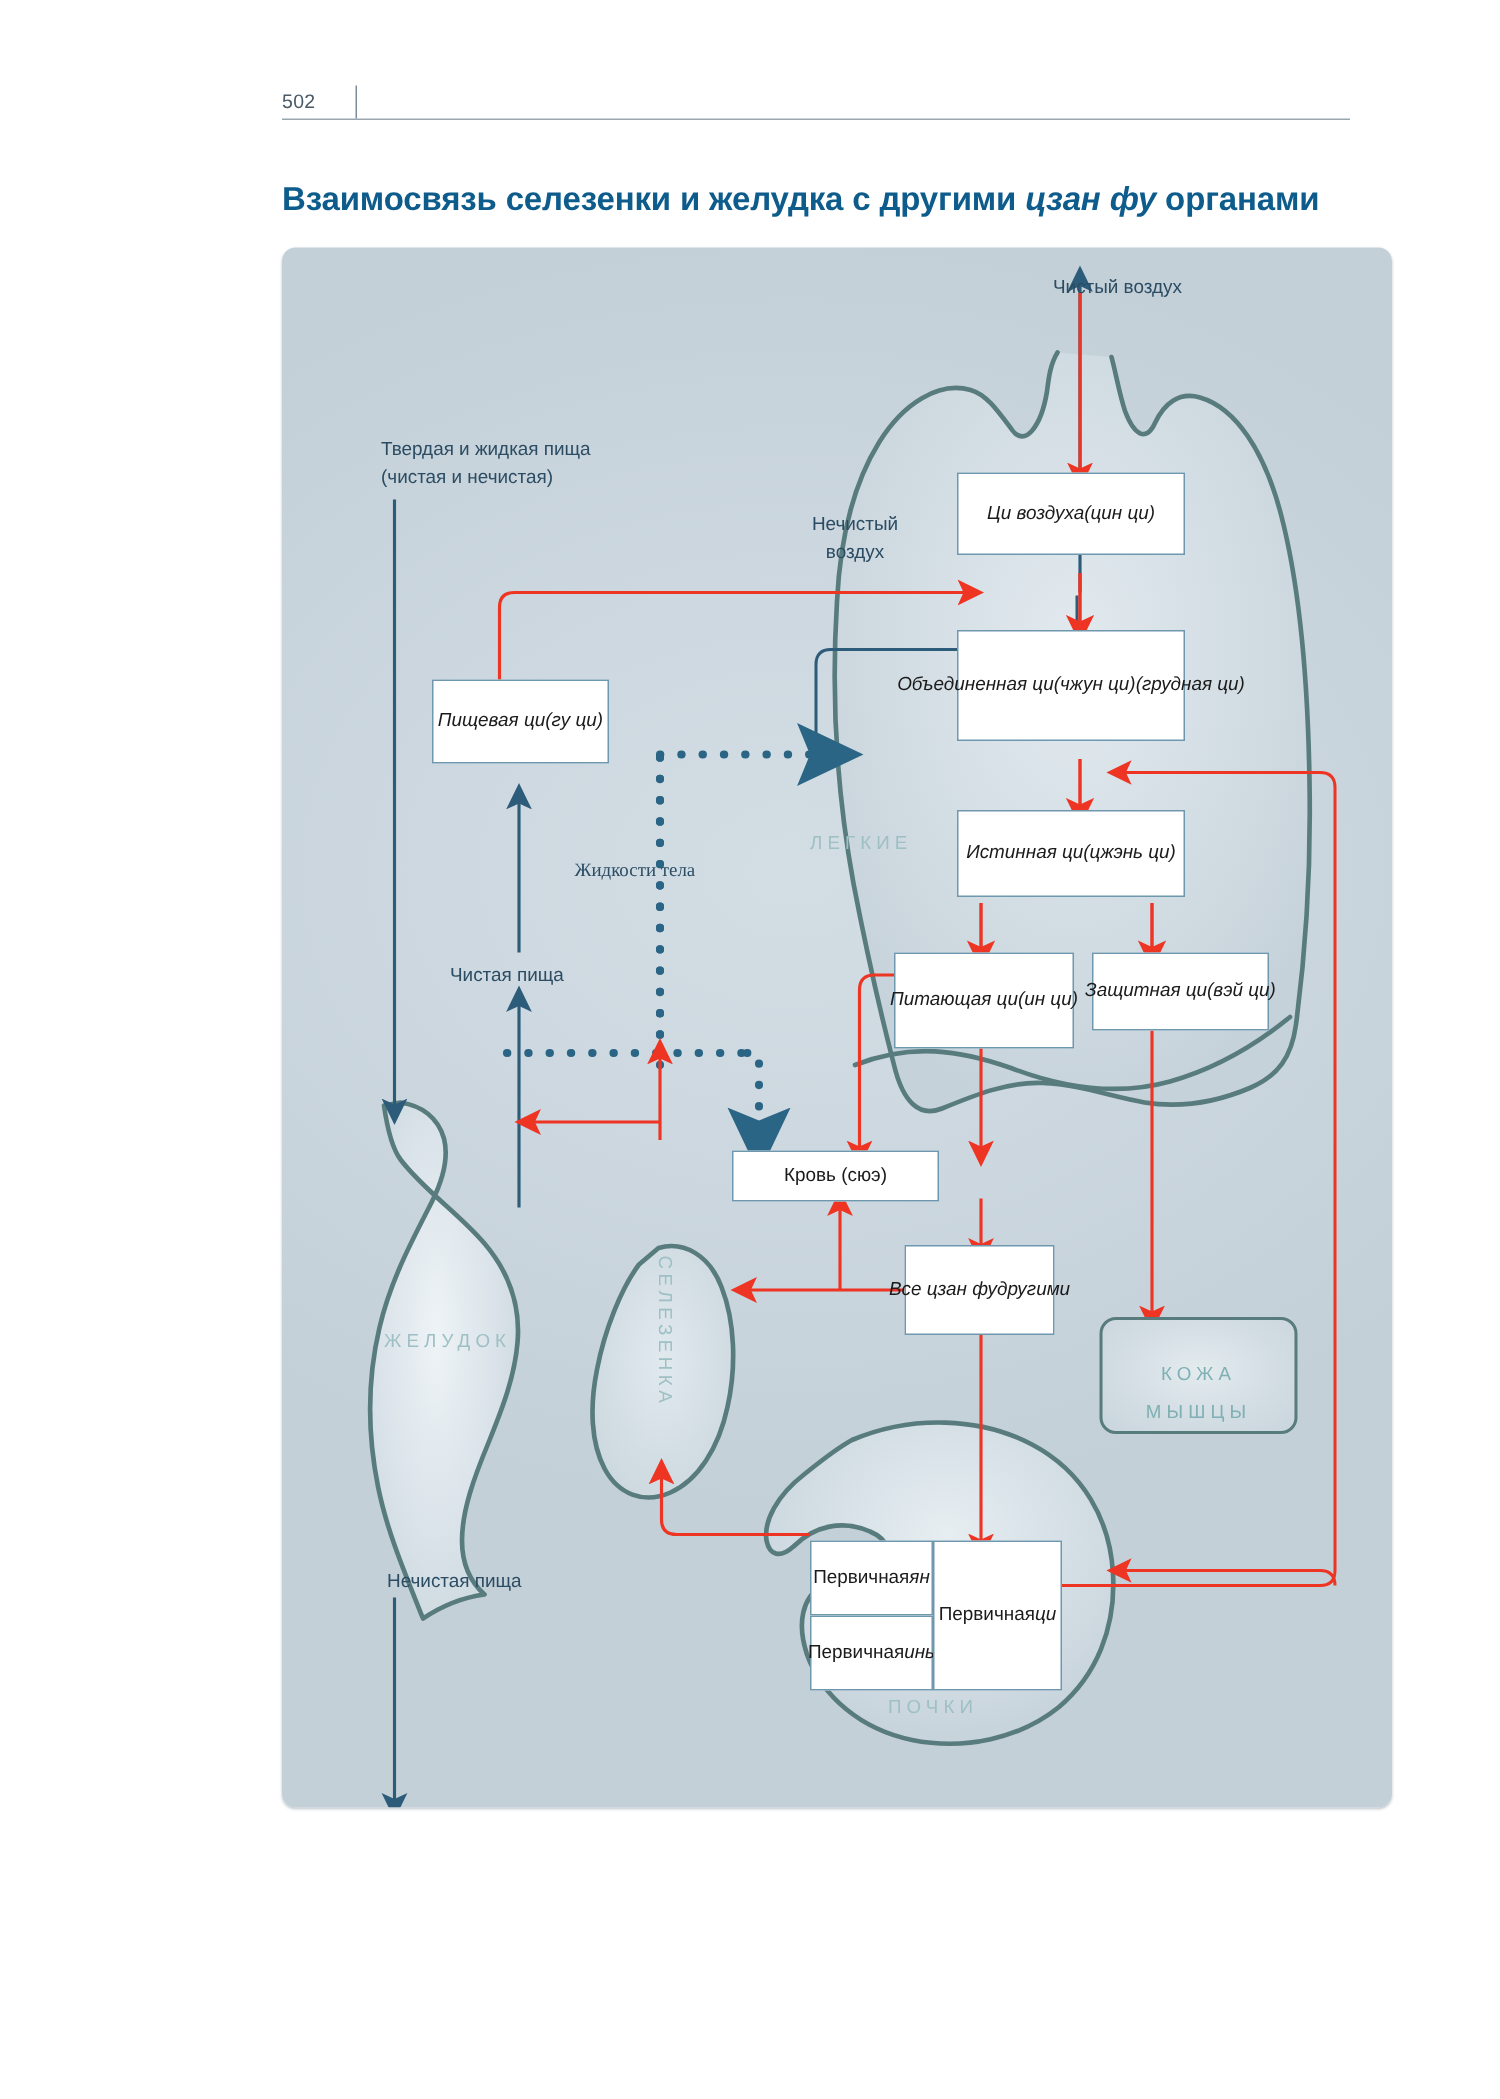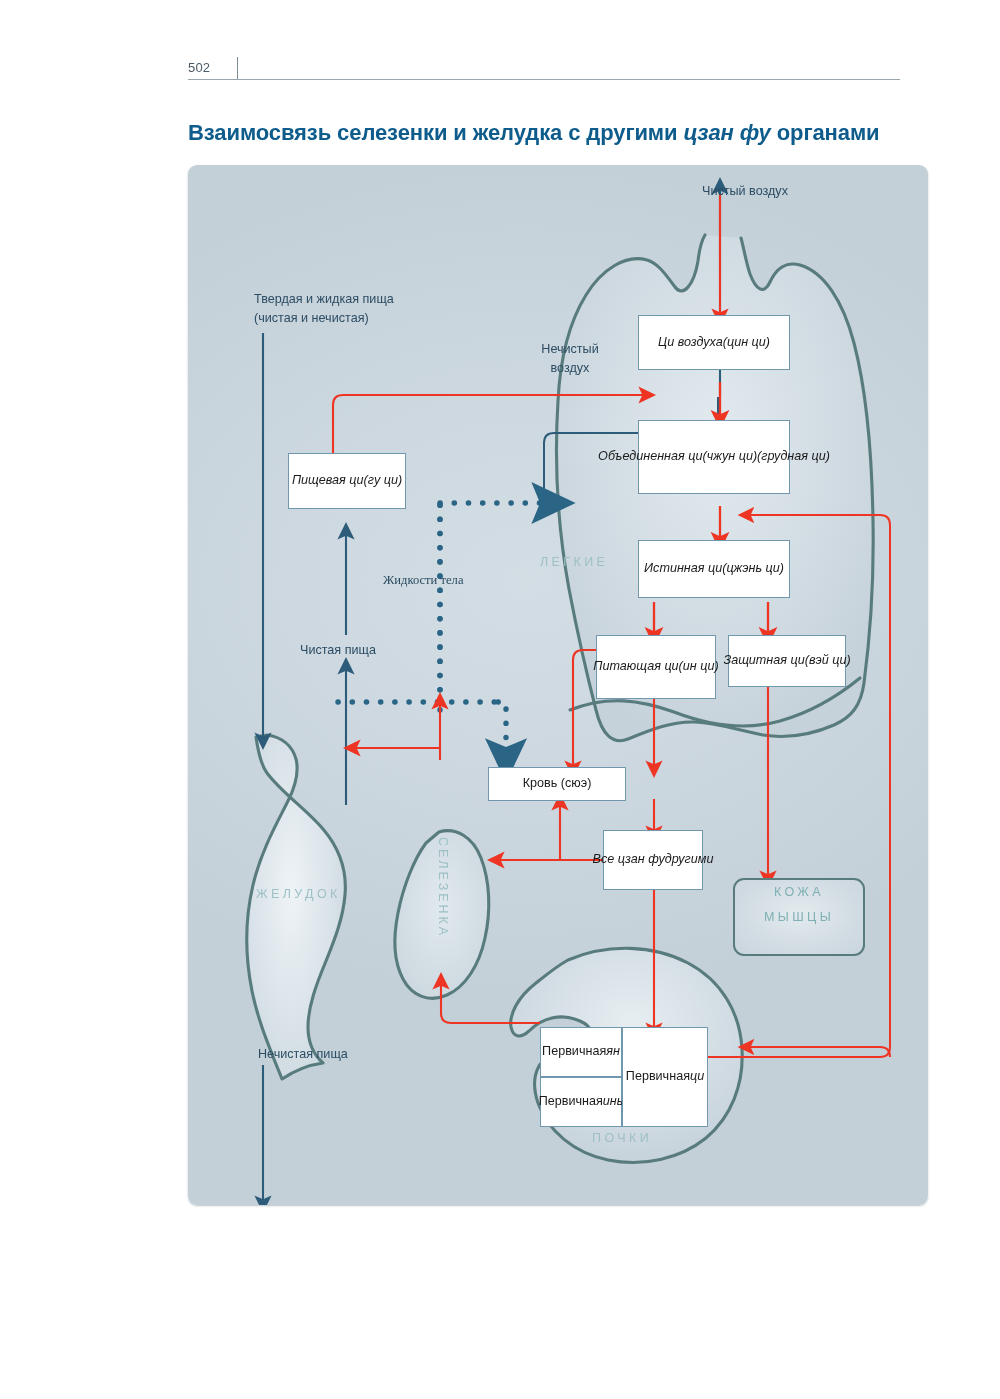--- a/index.html
+++ b/index.html
@@ -51,21 +51,21 @@
   
   .lbl{
     position:absolute;color:#2b4c63;font-size:12.6px;line-height:1.5;white-space:nowrap;
   }
   .lbl.c{text-align:center;}
 
   
   .skinbox{
     position:absolute;border:2.5px solid #587b7d;border-radius:11px;
     background:radial-gradient(ellipse at 50% 45%, #e3ebee 0%, #d2dce3 60%, #c9d5dd 100%);
-    display:flex;flex-direction:column;align-items:center;justify-content:flex-start;
+    display:flex;flex-direction:column;align-items:center;justify-content:flex-end;
   }
   .skinbox div{color:#7fb0b4;font-size:12.5px;letter-spacing:3.4px;line-height:2.0;}
 </style>
 </head>
 <body>
 
 <div id="page">
 
   <div class="hdr-num">502</div>
   <div class="hdr-tick"></div>

